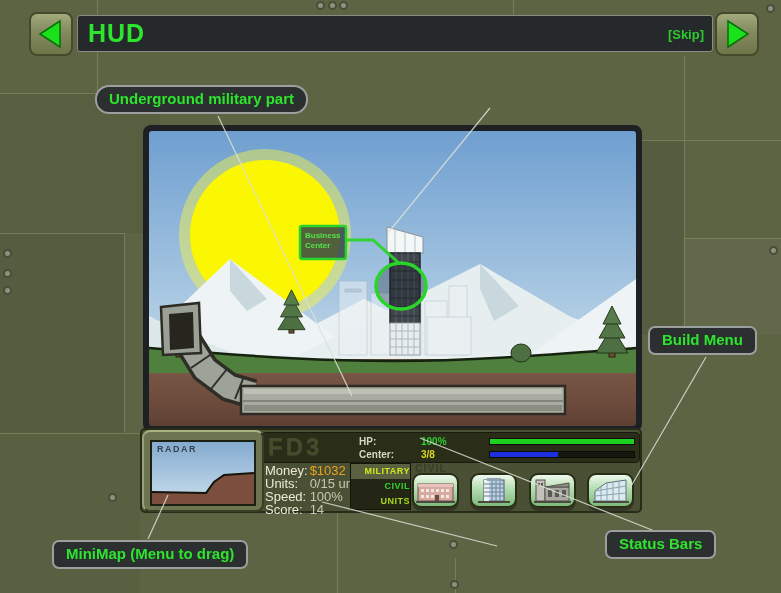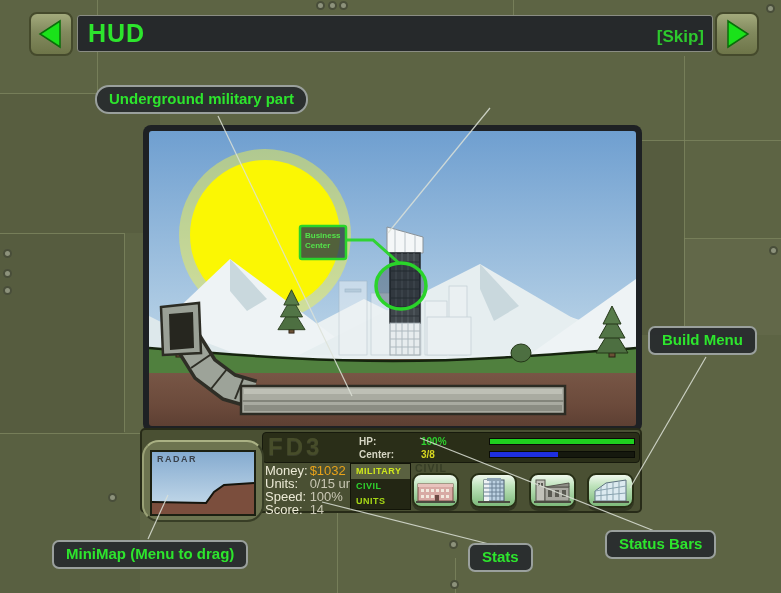--- a/index.html
+++ b/index.html
@@ -15,57 +15,57 @@
     background:#8d927c;border:2px solid #494e3a;box-sizing:border-box;}
   
   .nav-btn{position:absolute;width:44px;height:44px;border-radius:8px;
     background:linear-gradient(180deg,#a3aa7c 0%,#828a5e 45%,#6e7549 100%);
     border:2px solid #454a2c;box-sizing:border-box;cursor:pointer;z-index:6;}
   .nav-btn svg{position:absolute;left:4px;top:4px;}
   .title-bar{position:absolute;left:77px;top:15px;width:636px;height:37px;
     background:#26292b;border:1px solid #8a8d84;border-radius:3px;box-sizing:border-box;z-index:5;}
   .title-text{position:absolute;left:10px;top:3px;font-size:25px;font-weight:bold;
     color:#2de52d;letter-spacing:1px;}
-  .skip-link{position:absolute;right:8px;top:11px;font-size:17px;font-weight:bold;
+  .skip-link{position:absolute;right:8px;top:11px;font-size:13px;font-weight:bold;
     color:#2dc92d;cursor:pointer;}
   
   .callout{position:absolute;background:rgba(42,45,47,.96);border:2px solid #9aa09d;
     border-radius:7px;padding:3px 12px 5px 12px;font-size:15px;font-weight:bold;
     color:#2de52d;white-space:nowrap;z-index:7;}
   
   .game-frame{position:absolute;left:143px;top:125px;width:499px;height:307px;
     background:#1e2124;border-radius:8px;z-index:2;}
   .scene{position:absolute;left:6px;top:6px;width:487px;height:295px;overflow:hidden;border-radius:3px;}
   
   .hud-bg{position:absolute;left:140px;top:428px;width:502px;height:85px;
     background:#4a5033;border:2px solid #272b18;border-radius:5px;box-sizing:border-box;z-index:2;padding-left:40px;}
-  .radar-panel{position:absolute;left:142px;top:440px;width:122px;height:82px;
+  .radar-panel{position:absolute;left:142px;top:430px;width:122px;height:82px;
     background:#6d7450;border:2px solid #383e26;border-top-color:#aab184;border-left-color:#9aa176;
-    border-radius:17px;box-sizing:border-box;z-index:3;cursor:pointer;}
+    border-radius:8px;box-sizing:border-box;z-index:3;cursor:pointer;}
   .radar-screen{position:absolute;left:6px;top:8px;width:106px;height:66px;
     border:2px solid #1c2012;background:linear-gradient(180deg,#85abd0,#cadeec);
     box-sizing:border-box;overflow:hidden;}
   .radar-label{position:absolute;left:5px;top:2px;font-size:9px;font-weight:bold;
     color:#39414b;letter-spacing:1.5px;}
   .status-strip{position:absolute;left:120px;top:2px;width:378px;height:31px;
     background:#2a2e18;border:1px solid #171a0d;border-radius:4px;box-sizing:border-box;}
   .fd3-logo{position:absolute;left:5px;top:0px;font-size:24px;font-weight:bold;
     color:#474d2a;letter-spacing:3px;text-shadow:0 1px 0 rgba(255,255,255,.08);}
   .bar-label{position:absolute;font-size:10px;font-weight:bold;color:#d6d6c4;}
   .bar-value{position:absolute;font-size:10px;font-weight:bold;}
   .bar-track{position:absolute;width:146px;height:7px;background:#15180e;
     border:1px solid #0a0c06;box-sizing:border-box;}
   .bar-fill{height:100%;}
   .stats-block{position:absolute;left:123px;top:34px;width:122px;}
   .stat-row{height:13px;font-size:13px;font-weight:normal;line-height:13px;}
   .stat-label{display:inline-block;width:41px;color:#ecead6;}
   .stat-value{color:#c9c7b4;}
   .stat-value.money{color:#e8a21a;}
   .tab-box{position:absolute;left:208px;top:33px;width:61px;height:47px;
-    background:#232614;border:1px solid #121408;box-sizing:border-box;}
+    background:#232614;border:1px solid #121408;box-sizing:border-box;text-align:right;}
   .tab-row{height:15px;line-height:15px;padding-left:5px;font-size:9px;font-weight:bold;
     letter-spacing:.5px;cursor:pointer;}
   .tab-row.active{background:#5a6140;color:#cfe81c;}
   .tab-row.t2{color:#2fd42f;}
   .tab-row.t3{color:#a6d815;}
   .section-header{position:absolute;left:273px;top:32px;font-size:10.5px;font-weight:bold;
     color:#373e26;letter-spacing:1px;}
   .build-btn{position:absolute;top:43px;width:47px;height:35px;border-radius:9px;
     border:2px solid #272e15;box-sizing:border-box;cursor:pointer;
     background:linear-gradient(180deg,#f0f8ee 0%,#bfe3bc 35%,#7db97a 100%);
@@ -376,16 +376,15 @@
       <line x1="706" y1="357" x2="630" y2="488"></line>
       <line x1="420" y1="438" x2="657" y2="532"></line>
       <line x1="497" y1="546" x2="322" y2="502"></line>
       <line x1="168" y1="495" x2="148" y2="539"></line>
     </g>
   </svg>
 
   <div class="callout" style="left:95px;top:85px;border-radius:14px;">Underground military part</div>
   <div class="callout" style="left:648px;top:326px;">Build Menu</div>
   <div class="callout" style="left:52px;top:540px;">MiniMap (Menu to drag)</div>
-  <div class="callout" style="left:468px;top:543px;">Stats</div>
   <div class="callout" style="left:605px;top:530px;">Status Bars</div>
 
 </div>
 
 </body></html>

